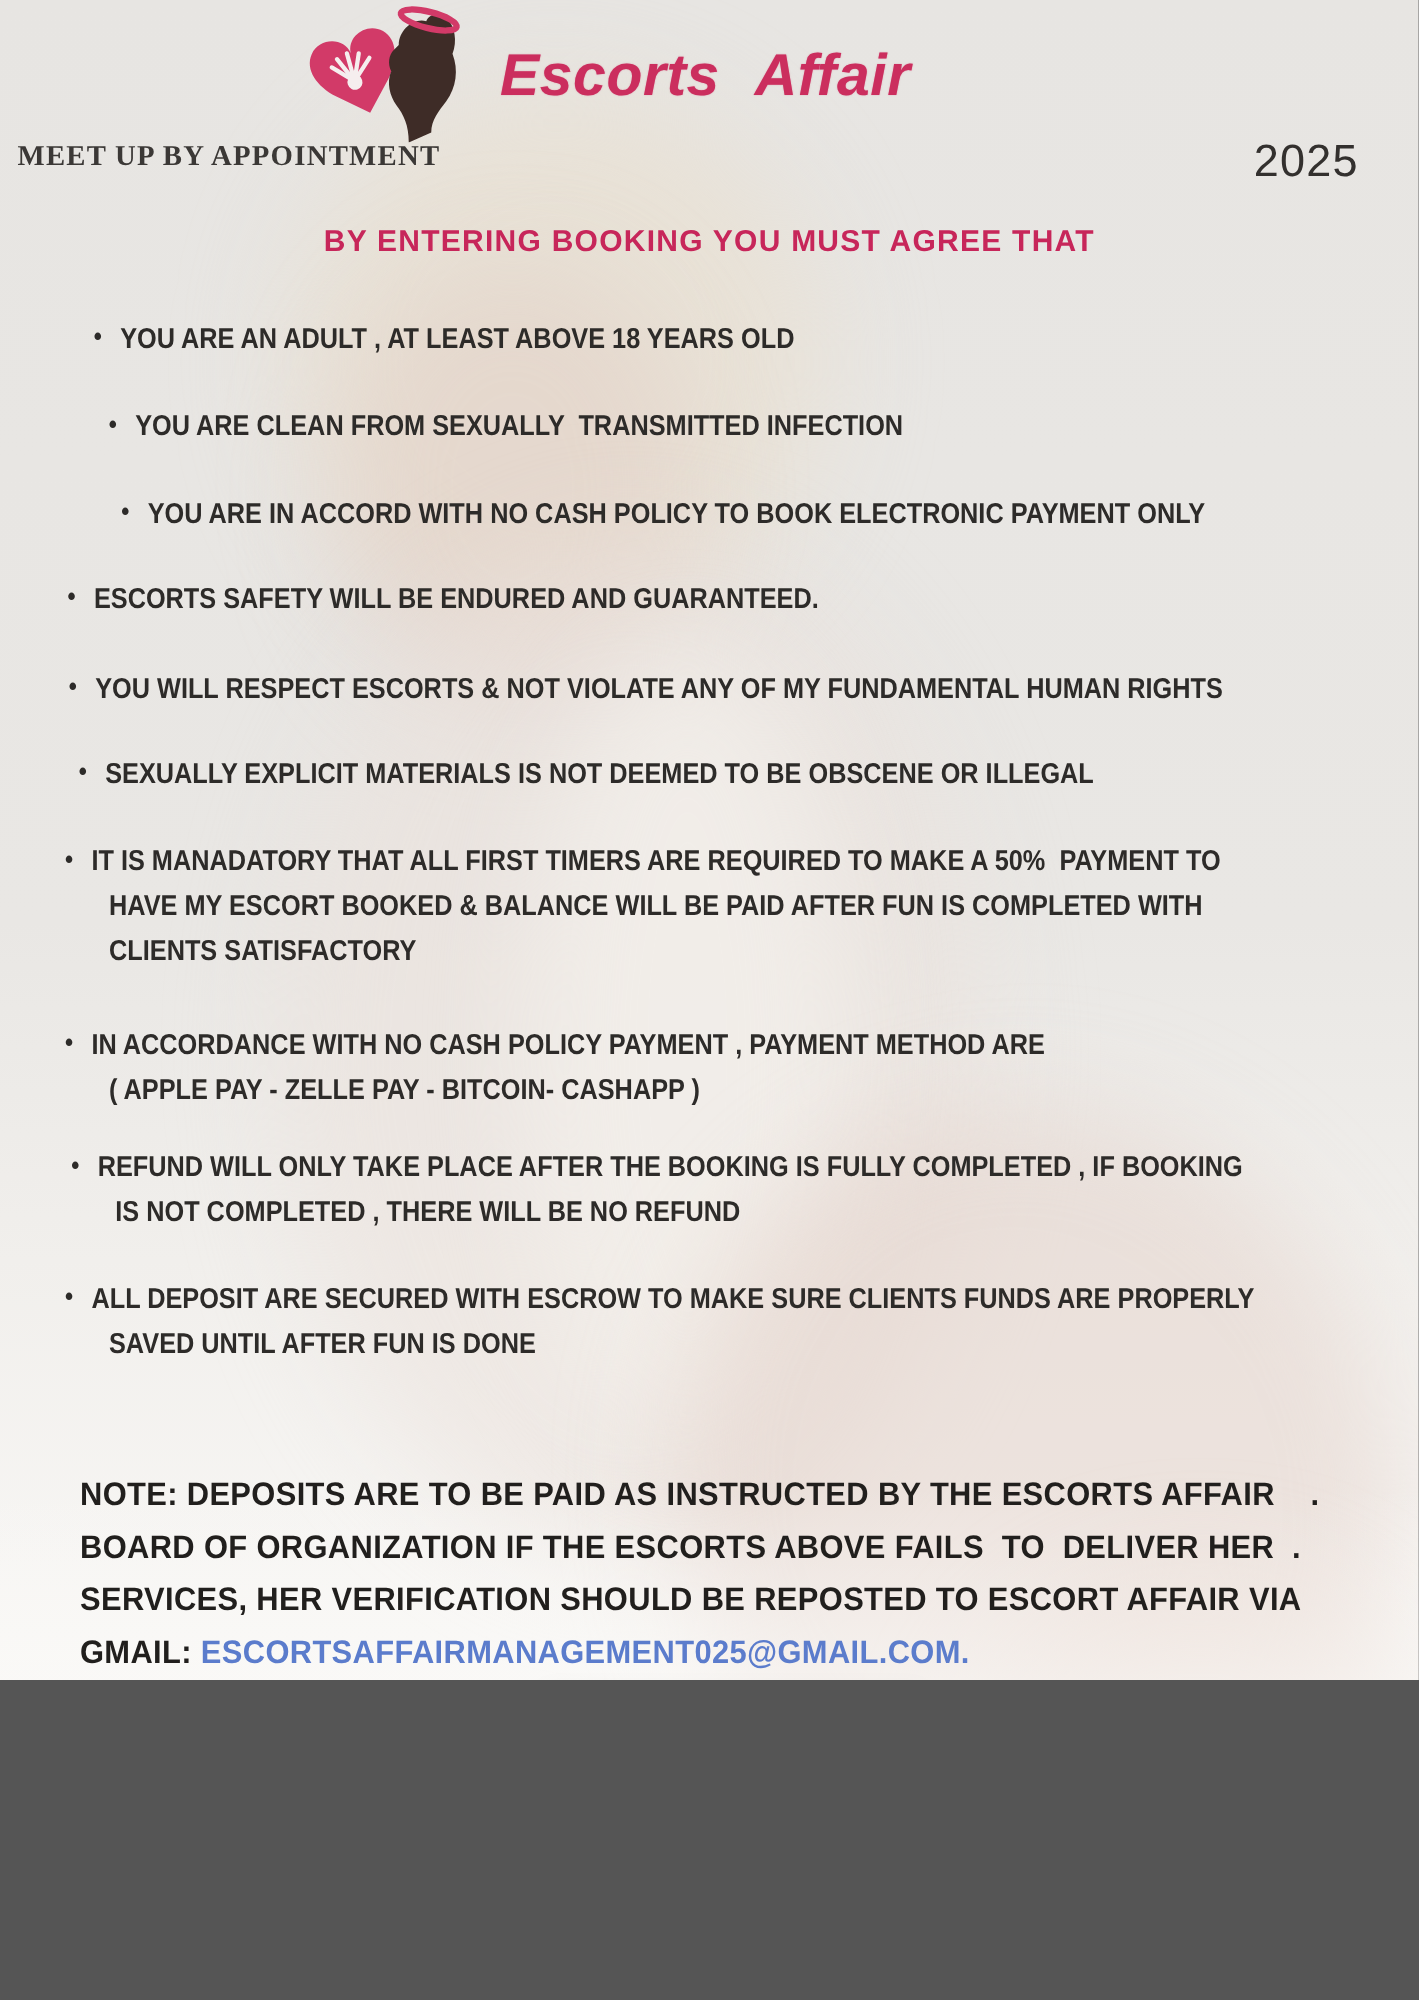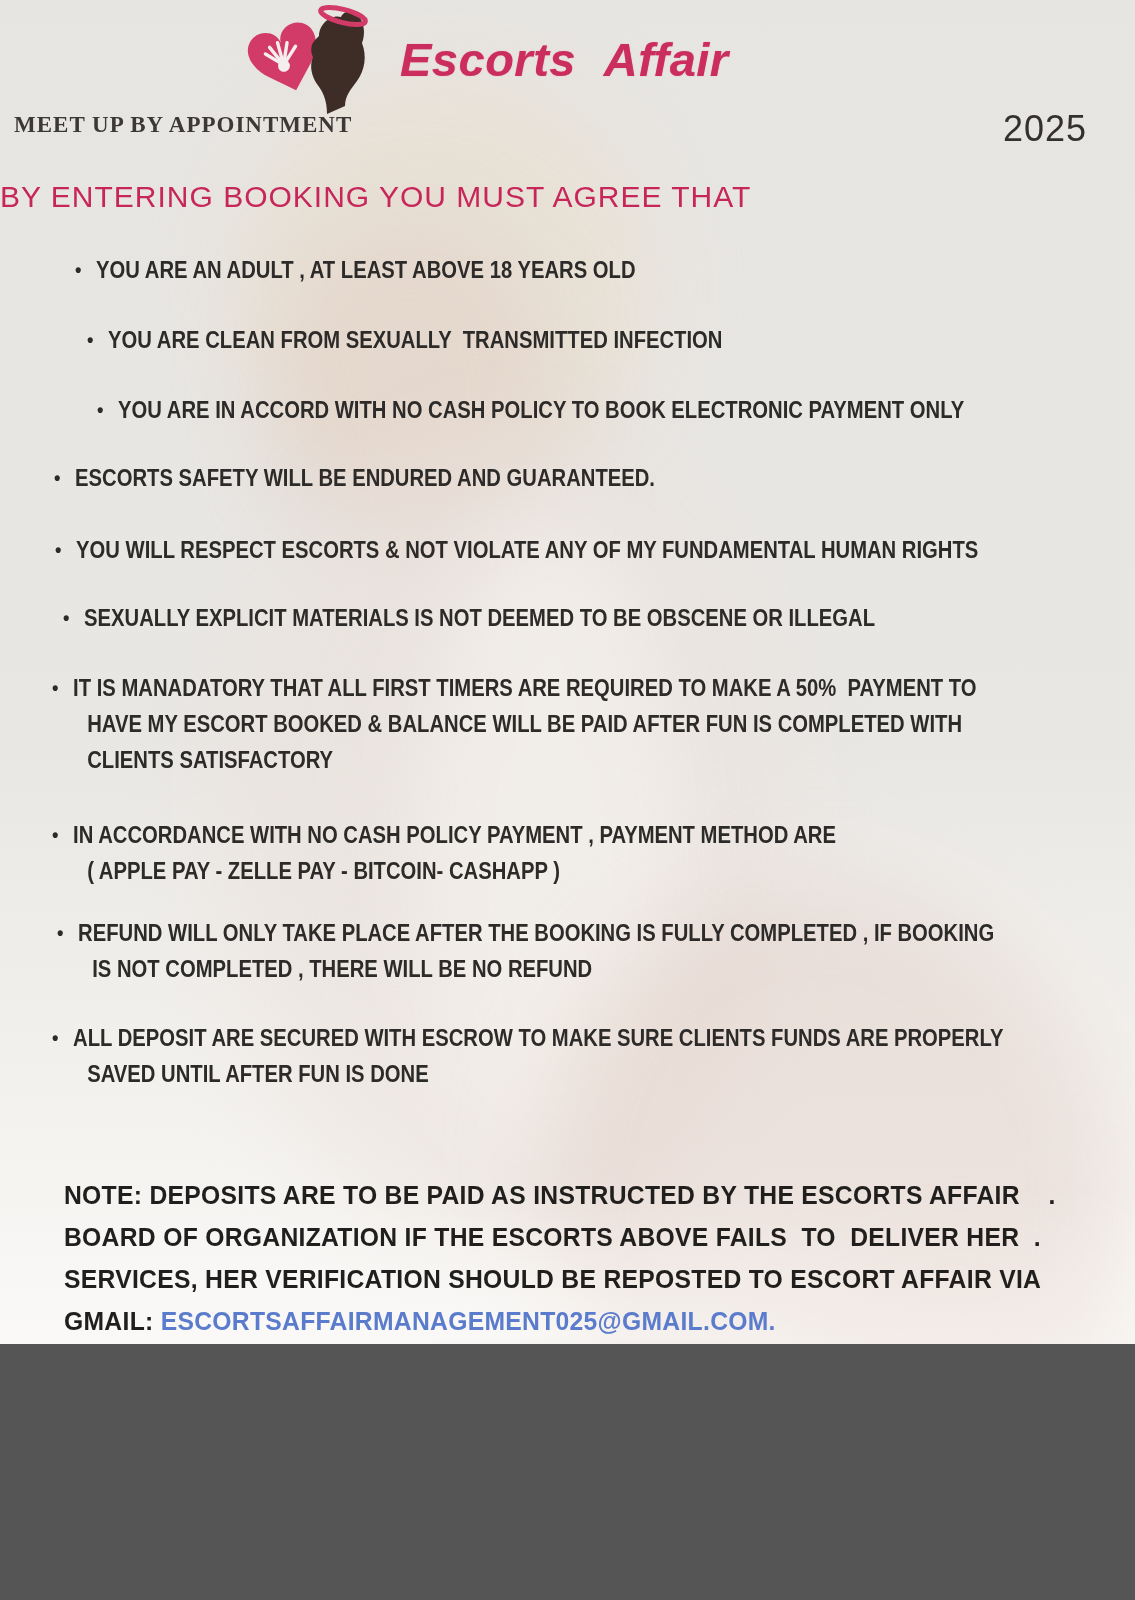--- a/index.html
+++ b/index.html
@@ -25,21 +25,21 @@
   .brand{position:absolute;left:400px;top:32px;z-index:2;
     font-size:47px;font-weight:700;font-style:italic;color:#cb2e5e;
     letter-spacing:0.5px;word-spacing:16px;
     text-shadow:0 0 1px rgba(203,46,94,0.5);}
   .tagline{position:absolute;left:14px;top:112px;z-index:2;
     font-family:Liberation Serif, serif;font-size:23px;font-weight:700;
     letter-spacing:1px;color:#3b3836;white-space:pre;}
   .year{position:absolute;left:965px;top:108px;z-index:2;
     font-size:36px;color:#33302e;letter-spacing:1px;margin-left:38px;}
   .heading{position:absolute;left:0;right:0;top:180px;z-index:2;
-    font-size:30px;font-weight:400;letter-spacing:1px;
+    text-align:center;font-size:24px;font-weight:700;letter-spacing:1px;
     color:#c7265a;white-space:pre;}
   
   .term{position:absolute;z-index:2;color:#2d2b29;font-weight:700;font-size:23px;
     line-height:36px;transform:scaleX(0.88);transform-origin:0 50%;padding-left:24px;}
   .term .dot{position:absolute;left:0;top:0;font-size:21px;line-height:36px;color:#2d2b29;}
   .tline{white-space:pre;}
   .tline.cont{margin-left:16px;}
   
   .note{position:absolute;left:64px;top:1174px;z-index:2;color:#211f1d;
     font-size:26px;font-weight:700;line-height:42px;letter-spacing:0.3px;

